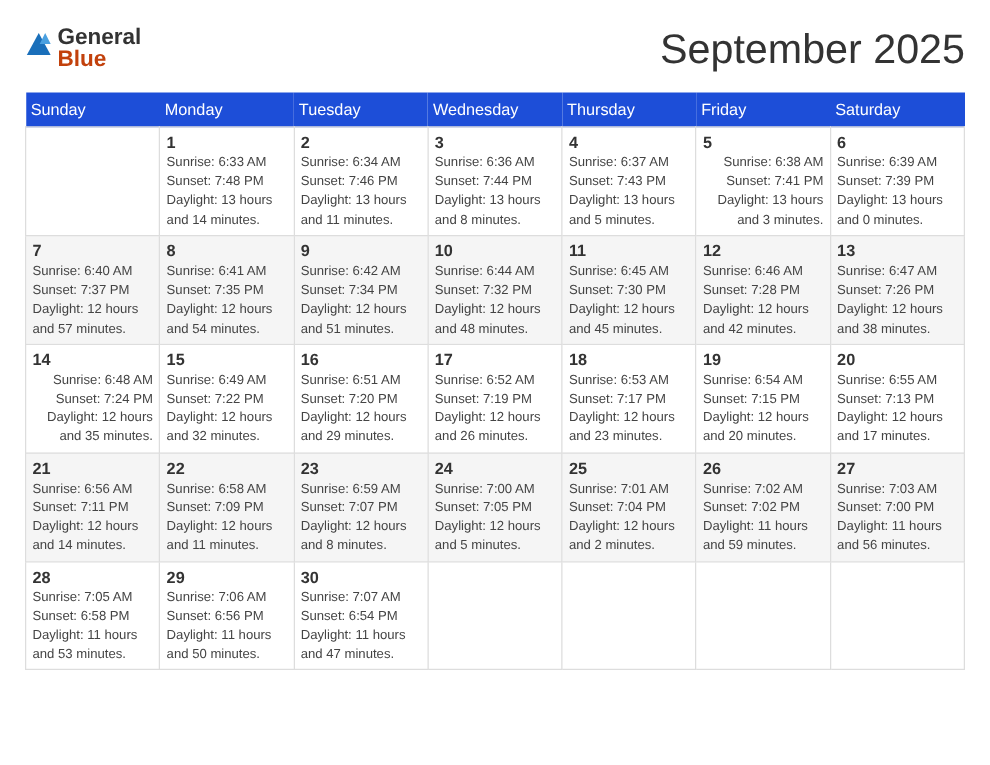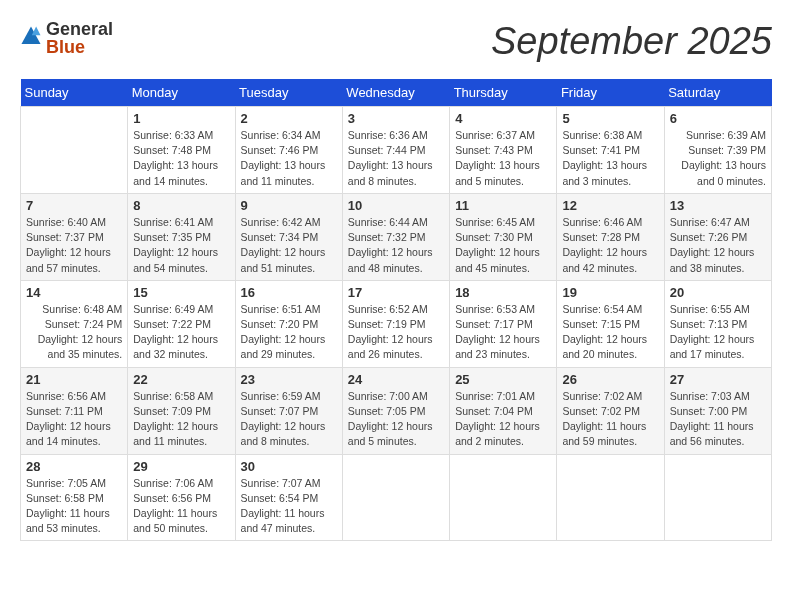--- a/index.html
+++ b/index.html
@@ -34,24 +34,23 @@
       line-height: 1;
     }
     .logo-icon {
       width: 22px;
       height: 22px;
     }
     .title-area {
       text-align: right;
     }
     .month-title {
-      font-size: 38px;
+      font-size: 33px;
       font-weight: normal;
       color: #333;
-      font-style: italic;
     }
     .location-subtitle {
       font-size: 15px;
       color: #555;
     }
     table {
       width: 100%;
       border-collapse: collapse;
       font-size: 11px;
     }
@@ -151,28 +150,28 @@
         </td>
         <td>
           <span class="day-number">4</span>
           <div class="day-info" style="white-space: pre-line;">Sunrise: 6:37 AM
 Sunset: 7:43 PM
 Daylight: 13 hours
 and 5 minutes.</div>
         </td>
         <td>
           <span class="day-number">5</span>
-          <div class="day-info" style="white-space: pre-line;">Sunrise: 6:38 AM
+          <div class="day-info" style="white-space: pre-line; text-align: right;">Sunrise: 6:38 AM
 Sunset: 7:41 PM
 Daylight: 13 hours
 and 3 minutes.</div>
         </td>
         <td>
           <span class="day-number">6</span>
-          <div class="day-info" style="white-space: pre-line; text-align: right;">Sunrise: 6:39 AM
+          <div class="day-info" style="white-space: pre-line;">Sunrise: 6:39 AM
 Sunset: 7:39 PM
 Daylight: 13 hours
 and 0 minutes.</div>
         </td>
       </tr>
       <tr>
         <td>
           <span class="day-number">7</span>
           <div class="day-info" style="white-space: pre-line;">Sunrise: 6:40 AM
 Sunset: 7:37 PM

